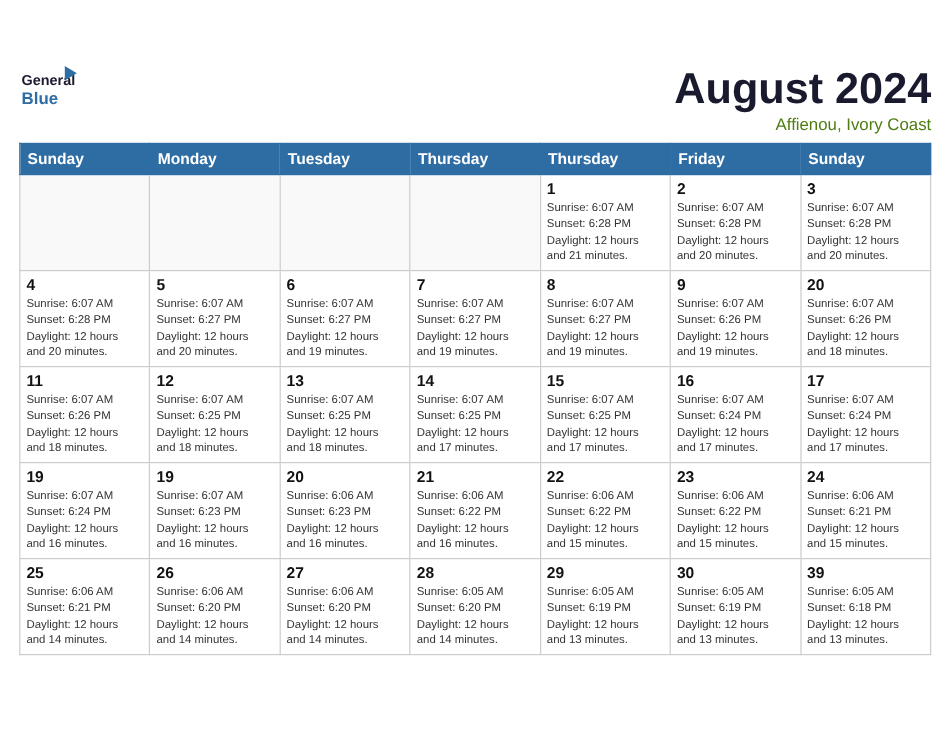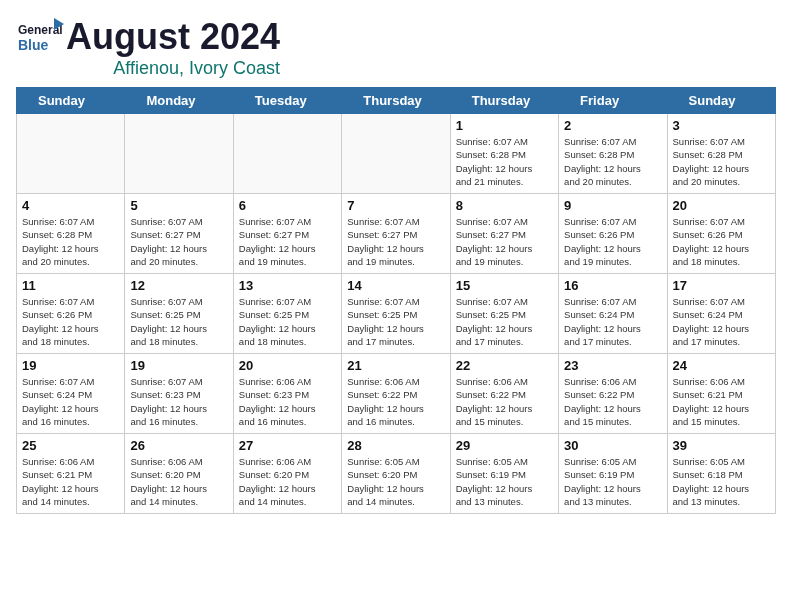--- a/index.html
+++ b/index.html
@@ -6,45 +6,46 @@
     body {
       font-family: Arial, sans-serif;
       background: #fff;
       width: 792px;
       min-height: 612px;
       padding: 16px;
     }
     .header {
       display: flex;
       align-items: flex-start;
-      justify-content: flex-start;
+      justify-content: space-between;
       margin-bottom: 8px;
+      margin-top: 37px;
     }
     .title-block {
       text-align: right;
     }
     .month-title {
       font-size: 36px;
       color: #1a1a2e;
       font-weight: bold;
     }
     .subtitle {
-      font-size: 18px;
-      color: #0f766e;
+      font-size: 14px;
+      color: #4d7c0f;
     }
     .calendar {
       width: 100%;
       border-collapse: collapse;
       table-layout: fixed;
     }
     .calendar th {
       background-color: #2e6da4;
       color: #fff;
       text-align: left;
-      padding: 5px 21px;
+      padding: 5px 6px;
       font-size: 13px;
       font-weight: bold;
       border: 1px solid #2e6da4;
     }
     .calendar td {
       border: 1px solid #ccc;
       vertical-align: top;
       padding: 4px 5px;
       font-size: 10px;
       color: #333;

